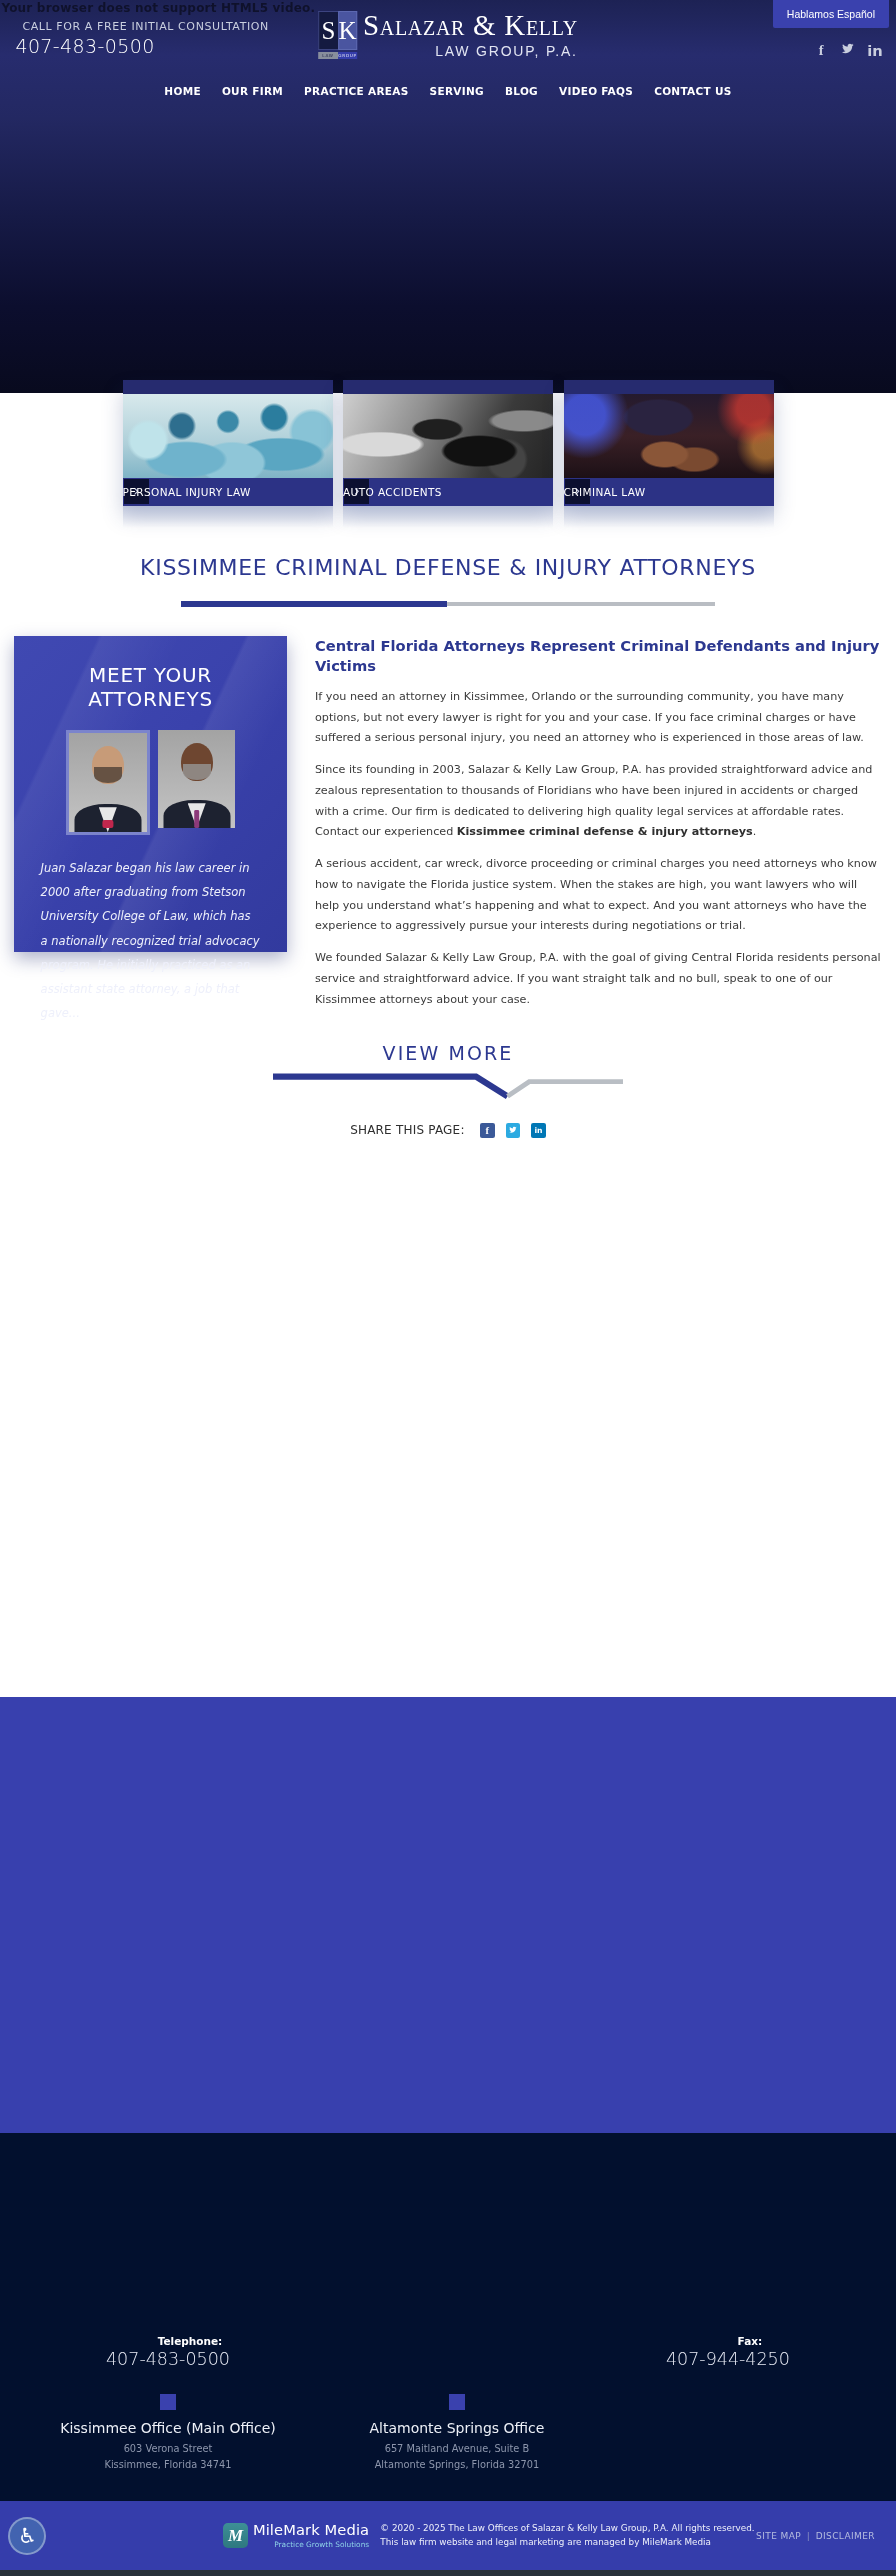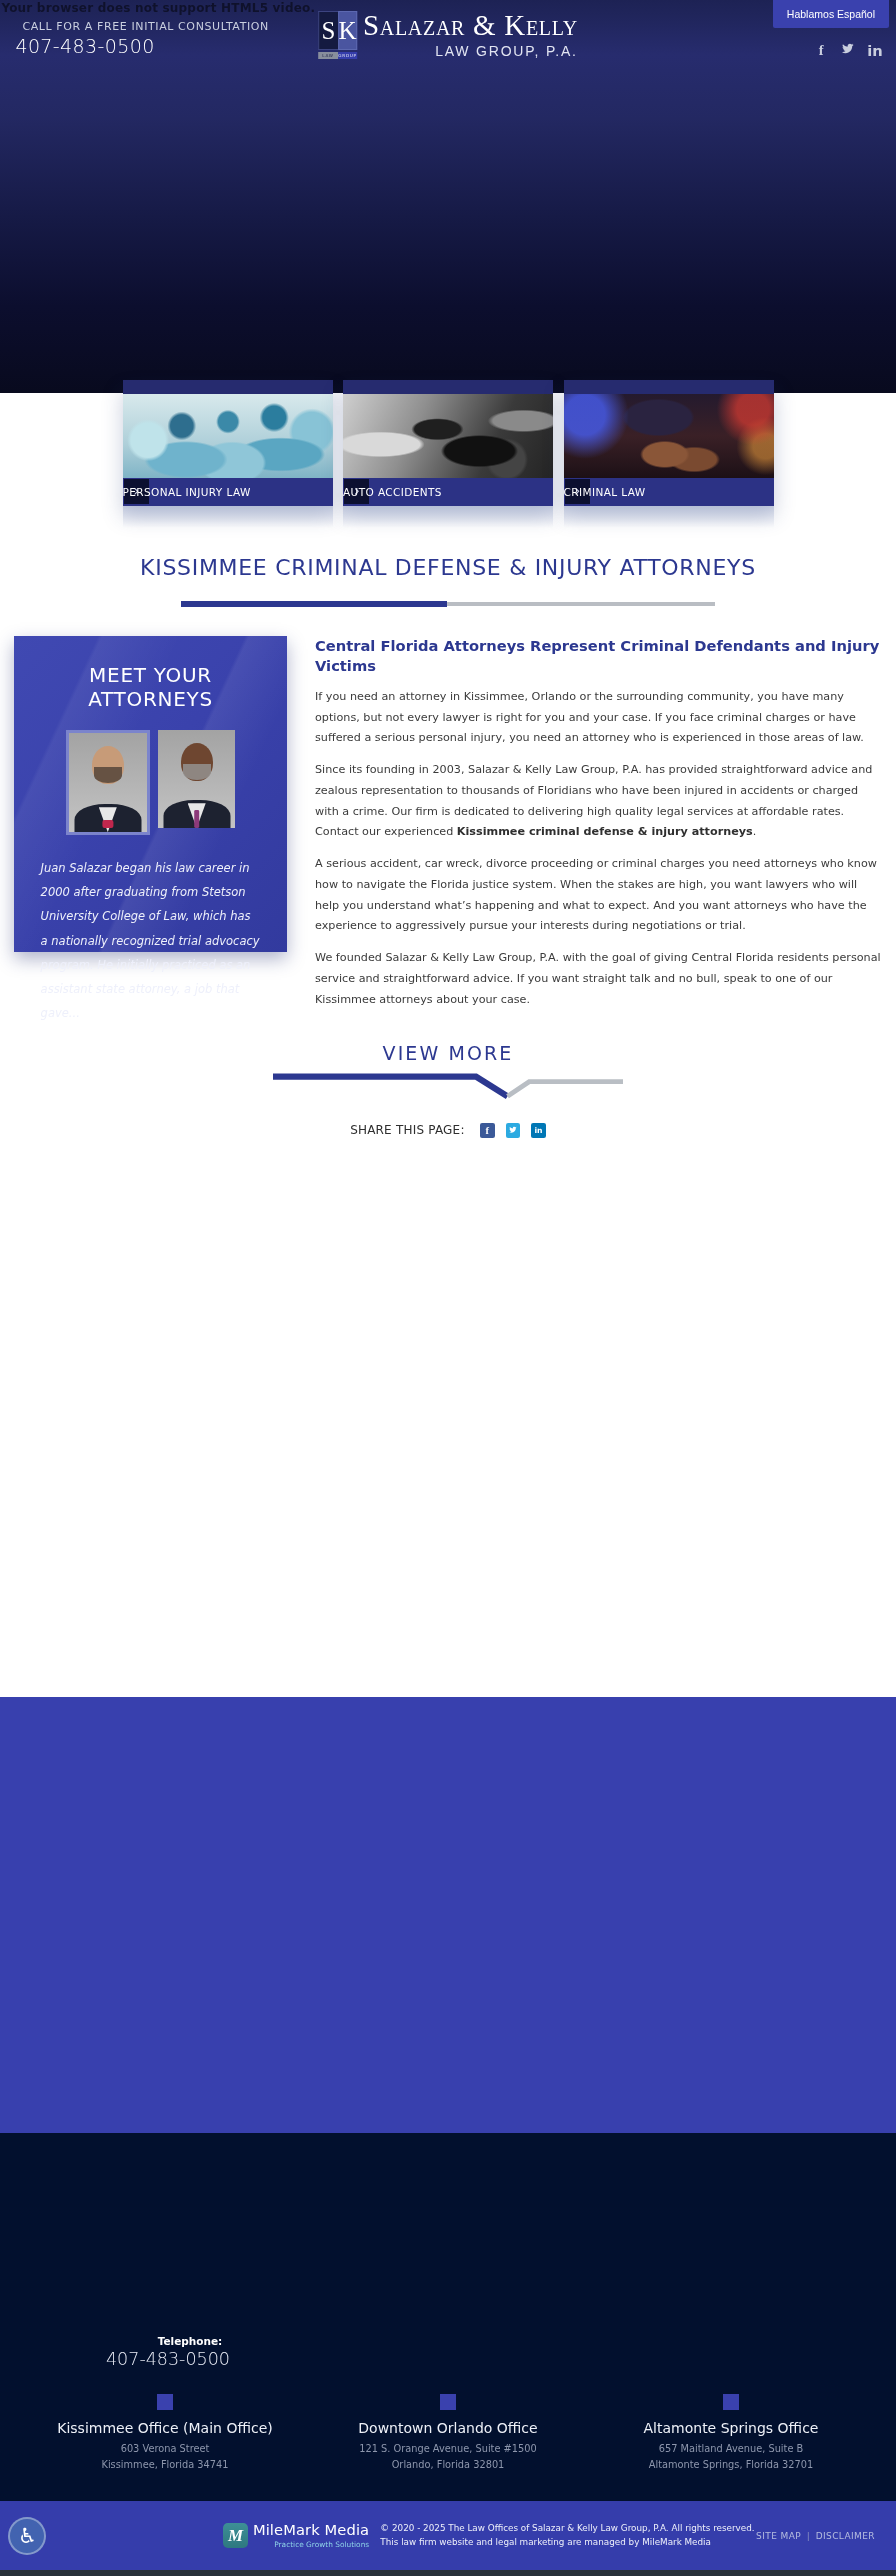--- a/index.html
+++ b/index.html
@@ -208,20 +208,29 @@
       <span class="sicon sicon-f">f</span>
       <span class="sicon">
         <svg width="15.4" height="15.4" viewBox="0 0 24 24" fill="currentColor">
             <path d="M21 5.9c-.7.3-1.4.5-2.2.6.8-.5 1.4-1.2 1.7-2.1-.8.4-1.6.8-2.5 1A3.6 3.6 0 0 0 11.8 8c0 .3 0 .6.1.8A10.2 10.2 0 0 1 4.5 5a3.6 3.6 0 0 0 1.1 4.8c-.6 0-1.1-.2-1.6-.4v.1c0 1.7 1.2 3.2 2.9 3.5-.3.1-.6.1-1 .1-.2 0-.5 0-.7-.1.5 1.4 1.8 2.5 3.4 2.5a7.3 7.3 0 0 1-4.5 1.5H3A10.3 10.3 0 0 0 8.6 19c6.7 0 10.4-5.6 10.4-10.4v-.5c.7-.5 1.3-1.2 2-1.9z"></path>
           </svg>
       </span>
       <span class="sicon sicon-in">in</span>
     </div>
   </div>
 
+  <nav class="nav">
+    <a href="#">HOME</a>
+    <a href="#">OUR FIRM</a>
+    <a href="#">PRACTICE AREAS</a>
+    <a href="#">SERVING</a>
+    <a href="#">BLOG</a>
+    <a href="#">VIDEO FAQS</a>
+    <a href="#">CONTACT US</a>
+  </nav>
 </div>
 
 <div class="white-mid">
 
   <div class="cards-row">
     <div class="card">
       <div class="card-topbar"></div>
       <div class="card-photo photo-surgery"></div>
       <div class="card-label">
         <div class="card-arrow">›</div>
@@ -312,41 +321,37 @@
 
 <div class="blue-block"></div>
 
 <footer class="navy-footer">
   <div class="contact-row">
     <div class="ccol">
       <span class="contact-label">Telephone:</span>
       <a href="#" class="contact-number">407-483-0500</a>
     </div>
     <div class="ccol"></div>
+    <div class="ccol">
+      <span class="contact-label">Fax:</span>
+      <span class="contact-number">407-944-4250</span>
+    </div>
   </div>
 
   <div class="offices-row">
     <div class="office">
       <div class="office-square"></div>
       <div class="office-name">Kissimmee Office (Main Office)</div>
       <div class="office-addr">
         <div>603 Verona Street</div>
         <div>Kissimmee, Florida 34741</div>
       </div>
     </div>
     <div class="office">
       <div class="office-square"></div>
-      <div class="office-name">Downtown Orlando Office</div>
-      <div class="office-addr">
-        <div>121 S. Orange Avenue, Suite #1500</div>
-        <div>Orlando, Florida 32801</div>
-      </div>
-    </div>
-    <div class="office">
-      <div class="office-square"></div>
       <div class="office-name">Altamonte Springs Office</div>
       <div class="office-addr">
         <div>657 Maitland Avenue, Suite B</div>
         <div>Altamonte Springs, Florida 32701</div>
       </div>
     </div>
   </div>
 </footer>
 
 <div class="bottom-bar">

